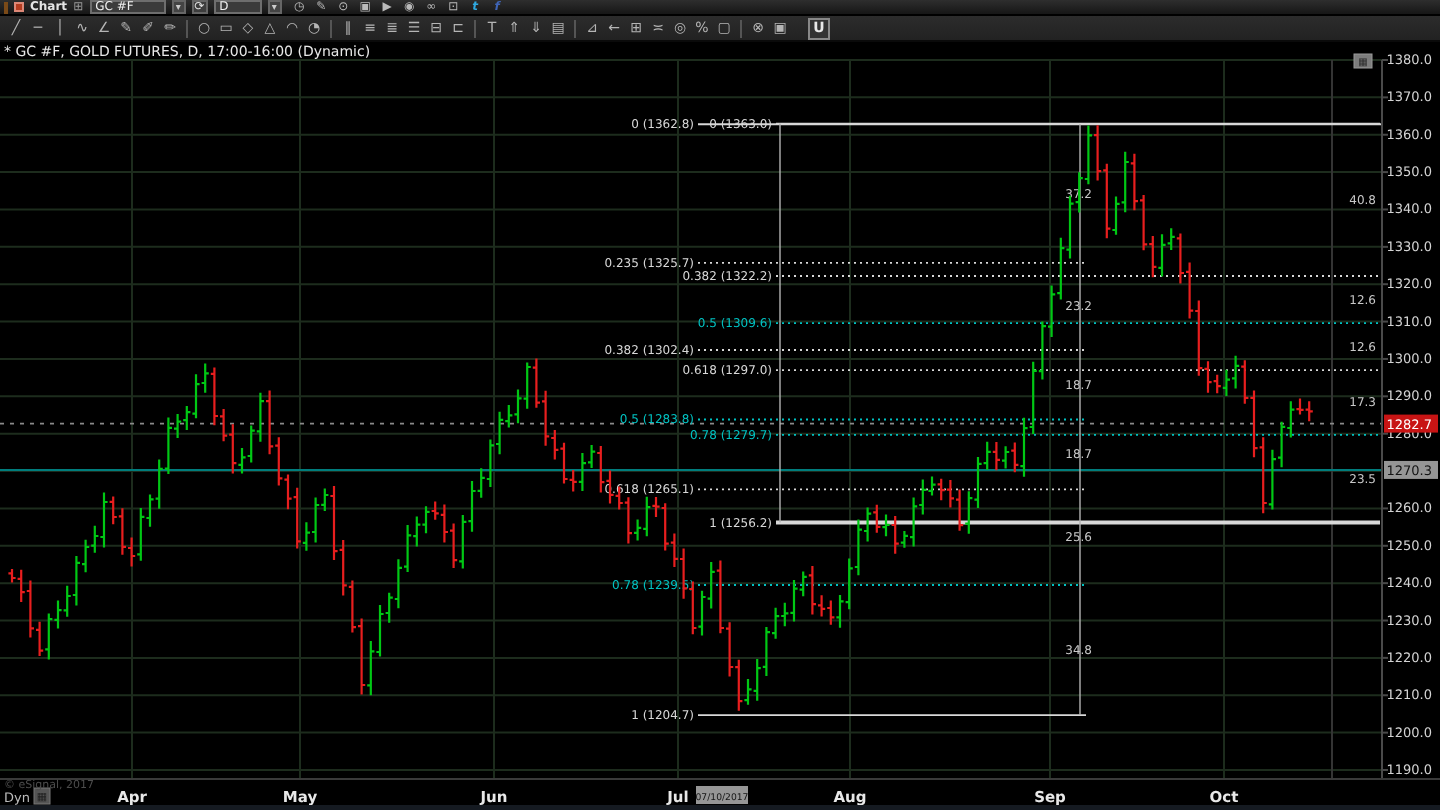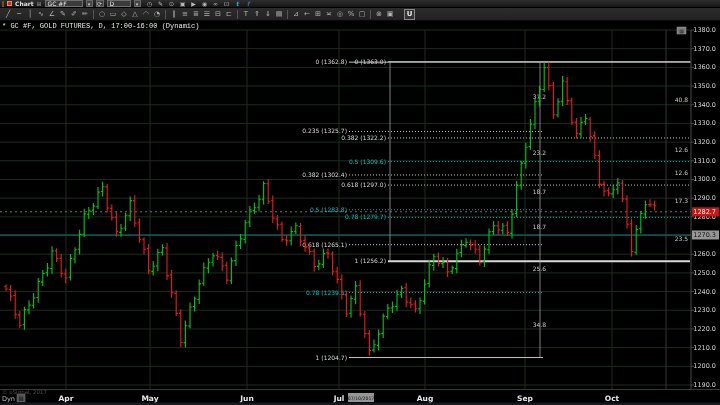--- a/index.html
+++ b/index.html
@@ -49,21 +49,21 @@
   .tool-sep{ width:1px; height:9px; background:#555; margin:0 2px; }
   .tool.underline{
     margin-left:8px; border:1px solid #888; color:#e8e8e8; background:#333;
     width:11px; font-weight:bold;
   }
 
   
   #chart-svg{ position:absolute; top:21px; left:0; background:#000; }
   .chart-title{
     position:absolute; top:22px; left:2px; z-index:5;
-    font-size:7px; color:#e8e8e8; letter-spacing:0;font-family:Liberation Mono, monospace;
+    font-size:7px; color:#e8e8e8; letter-spacing:0;
   }
   svg text{ font-family:"DejaVu Sans", sans-serif; }
 </style>
 </head>
 <body>
 
 <div class="titlebar">
   <span class="drag-handle"></span>
   <span class="app-logo"></span>
   <span class="app-label">Chart</span>

